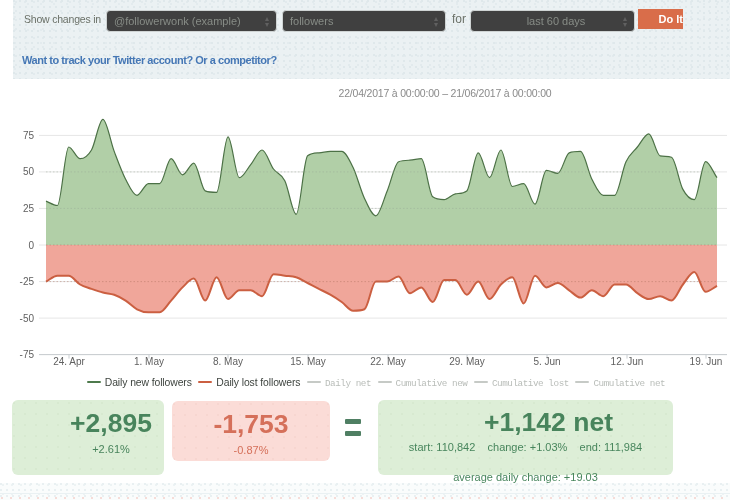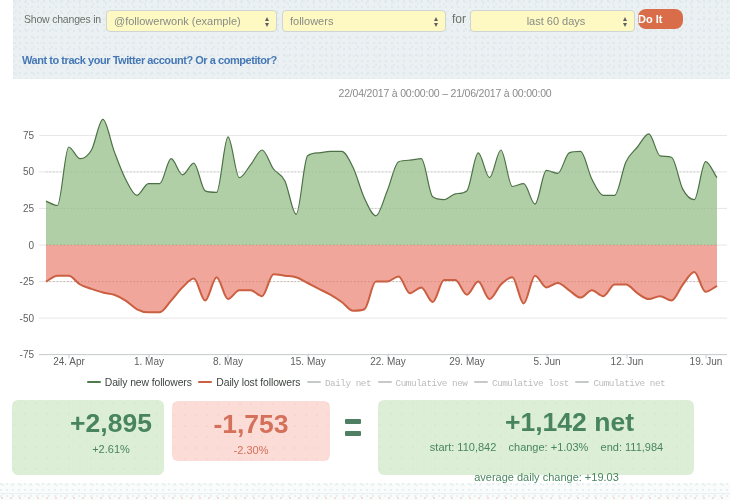--- a/index.html
+++ b/index.html
@@ -1,38 +1,38 @@
 <!DOCTYPE html>
 <html><head>
 <meta charset="utf-8">
 <style>
 html,body{margin:0;padding:0;}
 body{width:730px;height:500px;position:relative;background:#fff;font-family:"Liberation Sans",sans-serif;overflow:hidden;}
 .tex{background-color:#ebf1f3;background-image:radial-gradient(circle at 1px 1px,#dfe8eb 0.9px,transparent 1.1px),radial-gradient(circle at 3px 2px,#e2eaed 0.9px,transparent 1.1px),radial-gradient(circle at 2px 4px,#e3ebee 0.9px,transparent 1.1px);background-size:6px 6px,9px 9px,13px 13px;}
 #hdr{position:absolute;left:13px;top:0;width:717px;height:79px;}
 #lbl1{position:absolute;left:24px;top:13px;font-size:10.5px;letter-spacing:-0.2px;color:#6b7168;}
-.sel{position:absolute;top:10px;height:22px;background:#fef9c3;border:1px solid #cfd4d4;border-radius:4px;box-sizing:border-box;font-size:11px;color:#878c86;line-height:20px;padding-left:7px;}
+.sel{position:absolute;top:10px;height:22px;background:#404040;border:1px solid #cfd4d4;border-radius:4px;box-sizing:border-box;font-size:11px;color:#878c86;line-height:20px;padding-left:7px;}
 .arr{position:absolute;right:6px;top:6px;width:5px;height:10px;}.arr:before{content:"";position:absolute;top:0;left:0;border-left:2.5px solid transparent;border-right:2.5px solid transparent;border-bottom:4px solid #606060;}.arr:after{content:"";position:absolute;bottom:0;left:0;border-left:2.5px solid transparent;border-right:2.5px solid transparent;border-top:4px solid #606060;}
 #sel1{left:106px;width:171px;}
 #sel2{left:282px;width:164px;}
 #lblfor{position:absolute;left:452px;top:12px;font-size:12px;color:#6b7168;}
 #sel3{left:470px;width:165px;text-align:center;}
-#doit{position:absolute;left:638px;top:9px;width:45px;height:20px;background:#d96d4a;border-radius:8px;color:#fff;font-size:11px;font-weight:bold;text-align:left;line-height:20px;}
+#doit{position:absolute;left:638px;top:9px;width:45px;height:20px;background:#d96d4a;border-radius:0;color:#fff;font-size:11px;font-weight:bold;text-align:right;line-height:20px;}
 #link{position:absolute;left:22px;top:54px;font-size:11px;font-weight:bold;letter-spacing:-0.45px;color:#4577b5;}
 #title{position:absolute;left:0;top:87px;width:890px;text-align:center;font-size:10.5px;letter-spacing:-0.2px;color:#8a8a8a;}
 #chart{position:absolute;left:0;top:85px;}
 #legend{position:absolute;left:11px;top:377px;width:730px;text-align:center;font-size:10px;letter-spacing:-0.25px;color:#3d433e;}
 #legend .it{margin:0 2px;}
 #legend .on{font-size:10.4px;letter-spacing:-0.1px;}
 #legend .bar{display:inline-block;width:14px;height:2px;margin-right:4px;vertical-align:3px;border-radius:1px;}
 #legend .off{color:#b9bdb9;font-size:9.3px;letter-spacing:-0.45px;font-family:Liberation Mono, monospace;}
 .box{position:absolute;border-radius:6px;text-align:center;}
 #b1{left:12px;top:400px;width:152px;height:75px;background-color:#ddeed7;background-image:radial-gradient(circle at 2px 3px,#d7e9d0 0.9px,transparent 1.1px);background-size:11px 11px;}
 #b2{left:172px;top:401px;width:158px;height:60px;background-color:#fbdcd7;background-image:radial-gradient(circle at 2px 3px,#f7d6d0 0.9px,transparent 1.1px);background-size:11px 11px;}
-#b3{left:378px;top:400px;width:295px;height:75px;background-color:#ddeed7;background-image:radial-gradient(circle at 2px 3px,#d7e9d0 0.9px,transparent 1.1px);background-size:11px 11px;padding-left:21px;}
+#b3{left:378px;top:400px;width:295px;height:75px;background-color:#ddeed7;background-image:radial-gradient(circle at 2px 3px,#d7e9d0 0.9px,transparent 1.1px);background-size:11px 11px;}
 .big{font-size:26.5px;font-weight:bold;margin-top:8px;}
 .g{color:#48845c;margin-left:46px;}
 .r{color:#d5705a;}
 .sm{font-size:11px;margin-top:4px;}
 #vn{font-size:11px;font-weight:bold;color:#3a6fc0;margin-top:2px;}
 #eq{position:absolute;left:345px;top:419px;width:16px;height:17px;}#eq:before{content:"";position:absolute;top:0;left:0;width:16px;height:5px;background:#4f7f63;border-radius:1px;}#eq:after{content:"";position:absolute;bottom:0;left:0;width:16px;height:5px;background:#4f7f63;border-radius:1px;}
 #b3 .big{margin-top:7px;}
 #b3 .stats{font-size:11px;color:#47855c;margin-top:3px;}
 #strip{position:absolute;left:0;top:483px;width:730px;height:17px;background-color:#fafcfc;background-image:radial-gradient(circle at 1px 1px,#e9f0f2 0.9px,transparent 1.1px),radial-gradient(circle at 3px 2px,#edf3f4 0.8px,transparent 1px);background-size:6px 6px,9px 9px;}
 #strip .ln{position:absolute;top:10px;left:0;width:730px;height:1px;background:#eaf1f3;}
@@ -99,21 +99,21 @@
   <span class="it off"><span class="bar" style="background:#c6cac6"></span>Cumulative new</span>
   <span class="it off"><span class="bar" style="background:#c6cac6"></span>Cumulative lost</span>
   <span class="it off"><span class="bar" style="background:#c6cac6"></span>Cumulative net</span>
 </div>
 <div id="b1" class="box">
     <div class="big g">+2,895</div>
     <div class="sm g">+2.61%</div>
   </div>
 <div id="b2" class="box">
     <div class="big r">-1,753</div>
-    <div class="sm r">-2.30%</div>
+    <div class="sm r">-0.87%</div>
   </div>
 <div id="eq"></div>
 <div id="b3" class="box">
     <div class="big g">+1,142 net</div>
     <div class="stats">start: 110,842&nbsp;&nbsp;&nbsp;&nbsp;change: +1.03%&nbsp;&nbsp;&nbsp;&nbsp;end: 111,984</div>
     <div class="stats" style="margin-top:18px">average daily change: +19.03</div>
   </div>
 <div id="strip">
     <div class="ln"></div>
   </div>

